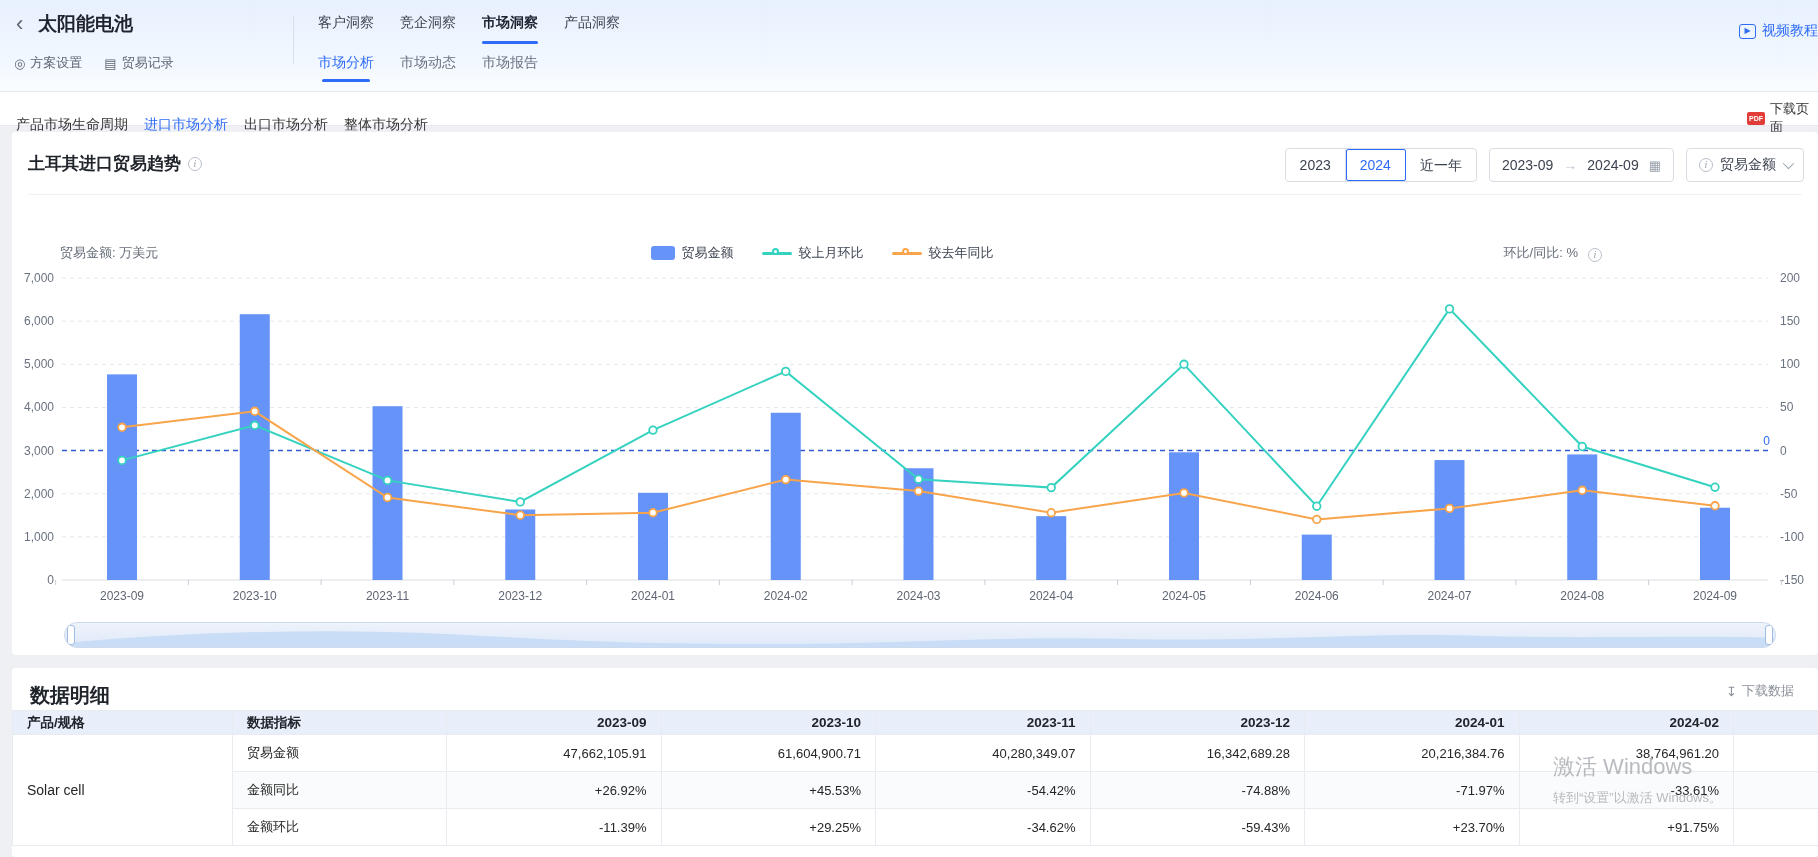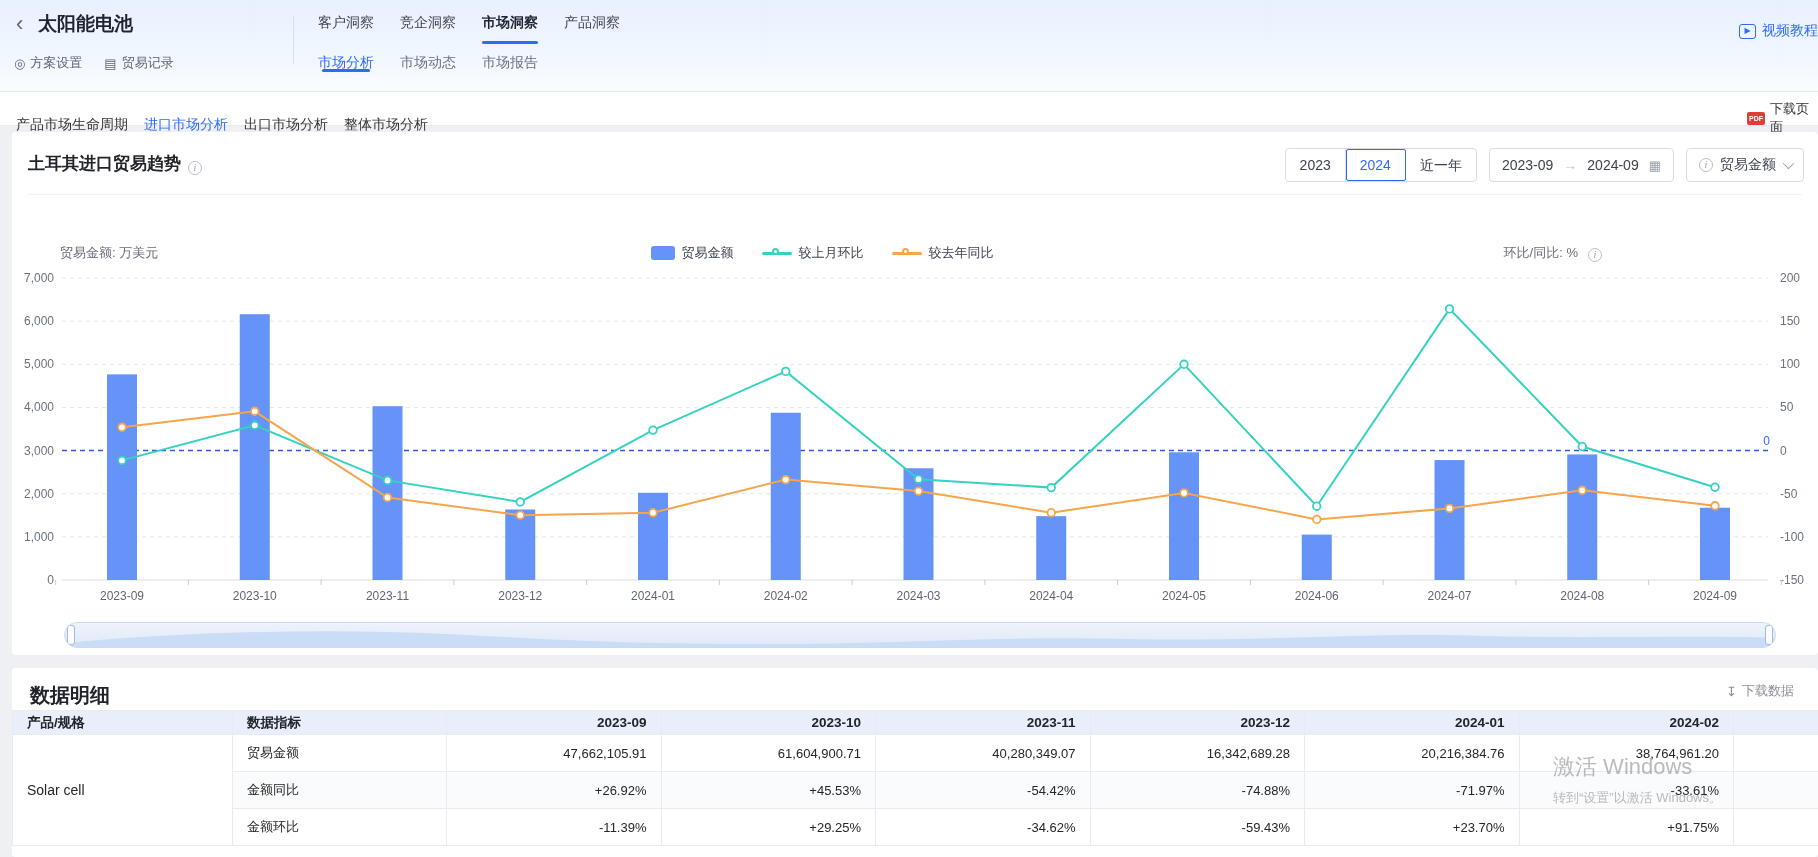--- a/index.html
+++ b/index.html
@@ -13,41 +13,41 @@
   .back { position:absolute; left:16px; top:12px; font-size:22px; color:#5f6673; line-height:24px; cursor:pointer; }
   .ptitle { position:absolute; left:38px; top:11px; font-size:19px; font-weight:bold; color:#1f2430; }
   .subtools { position:absolute; left:14px; top:54px; font-size:13px; color:#5f6673; display:flex; gap:22px; }
   .subtools .it { display:flex; align-items:center; gap:5px; cursor:pointer; }
   .vdiv { position:absolute; left:293px; top:16px; width:1px; height:48px; background:#d8e0ec; }
   .tabs1 { position:absolute; left:318px; top:14px; display:flex; gap:26px; font-size:14px; color:#3c4350; }
   .tabs1 .t { cursor:pointer; padding-bottom:8px; position:relative; }
   .tabs1 .t.act { font-weight:bold; color:#1d2330; }
   .tabs1 .t.act:after { content:""; position:absolute; left:0; right:0; bottom:-4px; height:3px; background:#2e6bf6; border-radius:2px; }
   .tabs2 { position:absolute; left:318px; top:54px; display:flex; gap:26px; font-size:14px; color:#6a7280; }
-  .tabs2 .t { cursor:pointer; position:relative; }
+  .tabs2 .t { cursor:pointer; position:relative; padding-bottom:10px; }
   .tabs2 .t.act { color:#2e6bf6; }
   .tabs2 .t.act:after { content:""; position:absolute; left:4px; right:4px; bottom:0; height:3px; background:#2e6bf6; border-radius:2px; }
   .video { position:absolute; left:1739px; top:22px; display:flex; gap:6px; align-items:center; font-size:14px; color:#2e6bf6; cursor:pointer; }
   .playic { width:17px; height:15px; border:1.5px solid #2e6bf6; border-radius:3px; font-size:8px; line-height:12px; text-align:center; color:#2e6bf6; }
 
   
   .nav2 { position:absolute; left:0; top:92px; width:1818px; height:34px; background:#fff; border-bottom:1px solid #e7e9ee; }
   .nav2 .items { position:absolute; left:16px; top:16px; height:34px; display:flex; gap:16px; font-size:14px; color:#333; align-items:center; }
   .nav2 .t { cursor:pointer; position:relative; height:34px; line-height:32px; }
   .nav2 .t.act { color:#2e6bf6; }
   .nav2 .t.act:after { content:""; position:absolute; left:0; right:0; bottom:0; height:3px; background:#2e6bf6; }
   .dlpage { position:absolute; left:1728px; top:8px; display:flex; gap:5px; align-items:center; font-size:13px; color:#333; cursor:pointer;padding-left:19px; }
   .pdfic { background:#e23c39; color:#fff; font-size:7px; font-weight:bold; border-radius:2px; padding:3px 2px; line-height:1; }
 
   
   .card { position:absolute; background:#fff; border-radius:4px; }
   .card1 { left:12px; top:132px; width:1806px; height:523px; }
   .card2 { left:12px; top:668px; width:1806px; height:189px; }
 
-  .ctitle { position:absolute; left:16px; top:20px; font-size:17px; font-weight:bold; color:#20242b; display:flex; align-items:flex-end; gap:7px; }
+  .ctitle { position:absolute; left:16px; top:20px; font-size:17px; font-weight:bold; color:#20242b; display:flex; align-items:center; gap:7px; }
   .iinfo { display:inline-block; width:14px; height:14px; border:1px solid #b9bfc9; border-radius:50%; color:#9aa1ac; font-size:10px; line-height:12px; text-align:center; font-weight:normal; font-style:italic; font-family:"Liberation Serif",serif; }
   .controls { position:absolute; right:14px; top:16px; display:flex; gap:12px; align-items:center; }
   .seg { display:flex; border:1px solid #d9dce3; border-radius:4px; overflow:visible; background:#fff; }
   .seg .s { min-width:58px; padding:0 14px; height:32px; line-height:32px; text-align:center; font-size:14px; color:#3c4350; cursor:pointer; border-right:1px solid #d9dce3; }
   .seg .s:last-child { border-right:none; }
   .seg .s.act { color:#2e6bf6; outline:1px solid #2e6bf6; outline-offset:-1px; border-radius:2px; }
   .daterange { display:flex; align-items:center; gap:10px; border:1px solid #d9dce3; border-radius:4px; height:34px; padding:0 12px; font-size:14px; color:#3c4350; background:#fff; cursor:pointer; }
   .daterange .arr { color:#b9bfc9; }
   .calic { color:#9aa1ac; font-size:13px; }
   .metric { display:flex; align-items:center; gap:7px; border:1px solid #d9dce3; border-radius:4px; height:34px; padding:0 12px; font-size:14px; color:#3c4350; background:#fff; cursor:pointer; }

